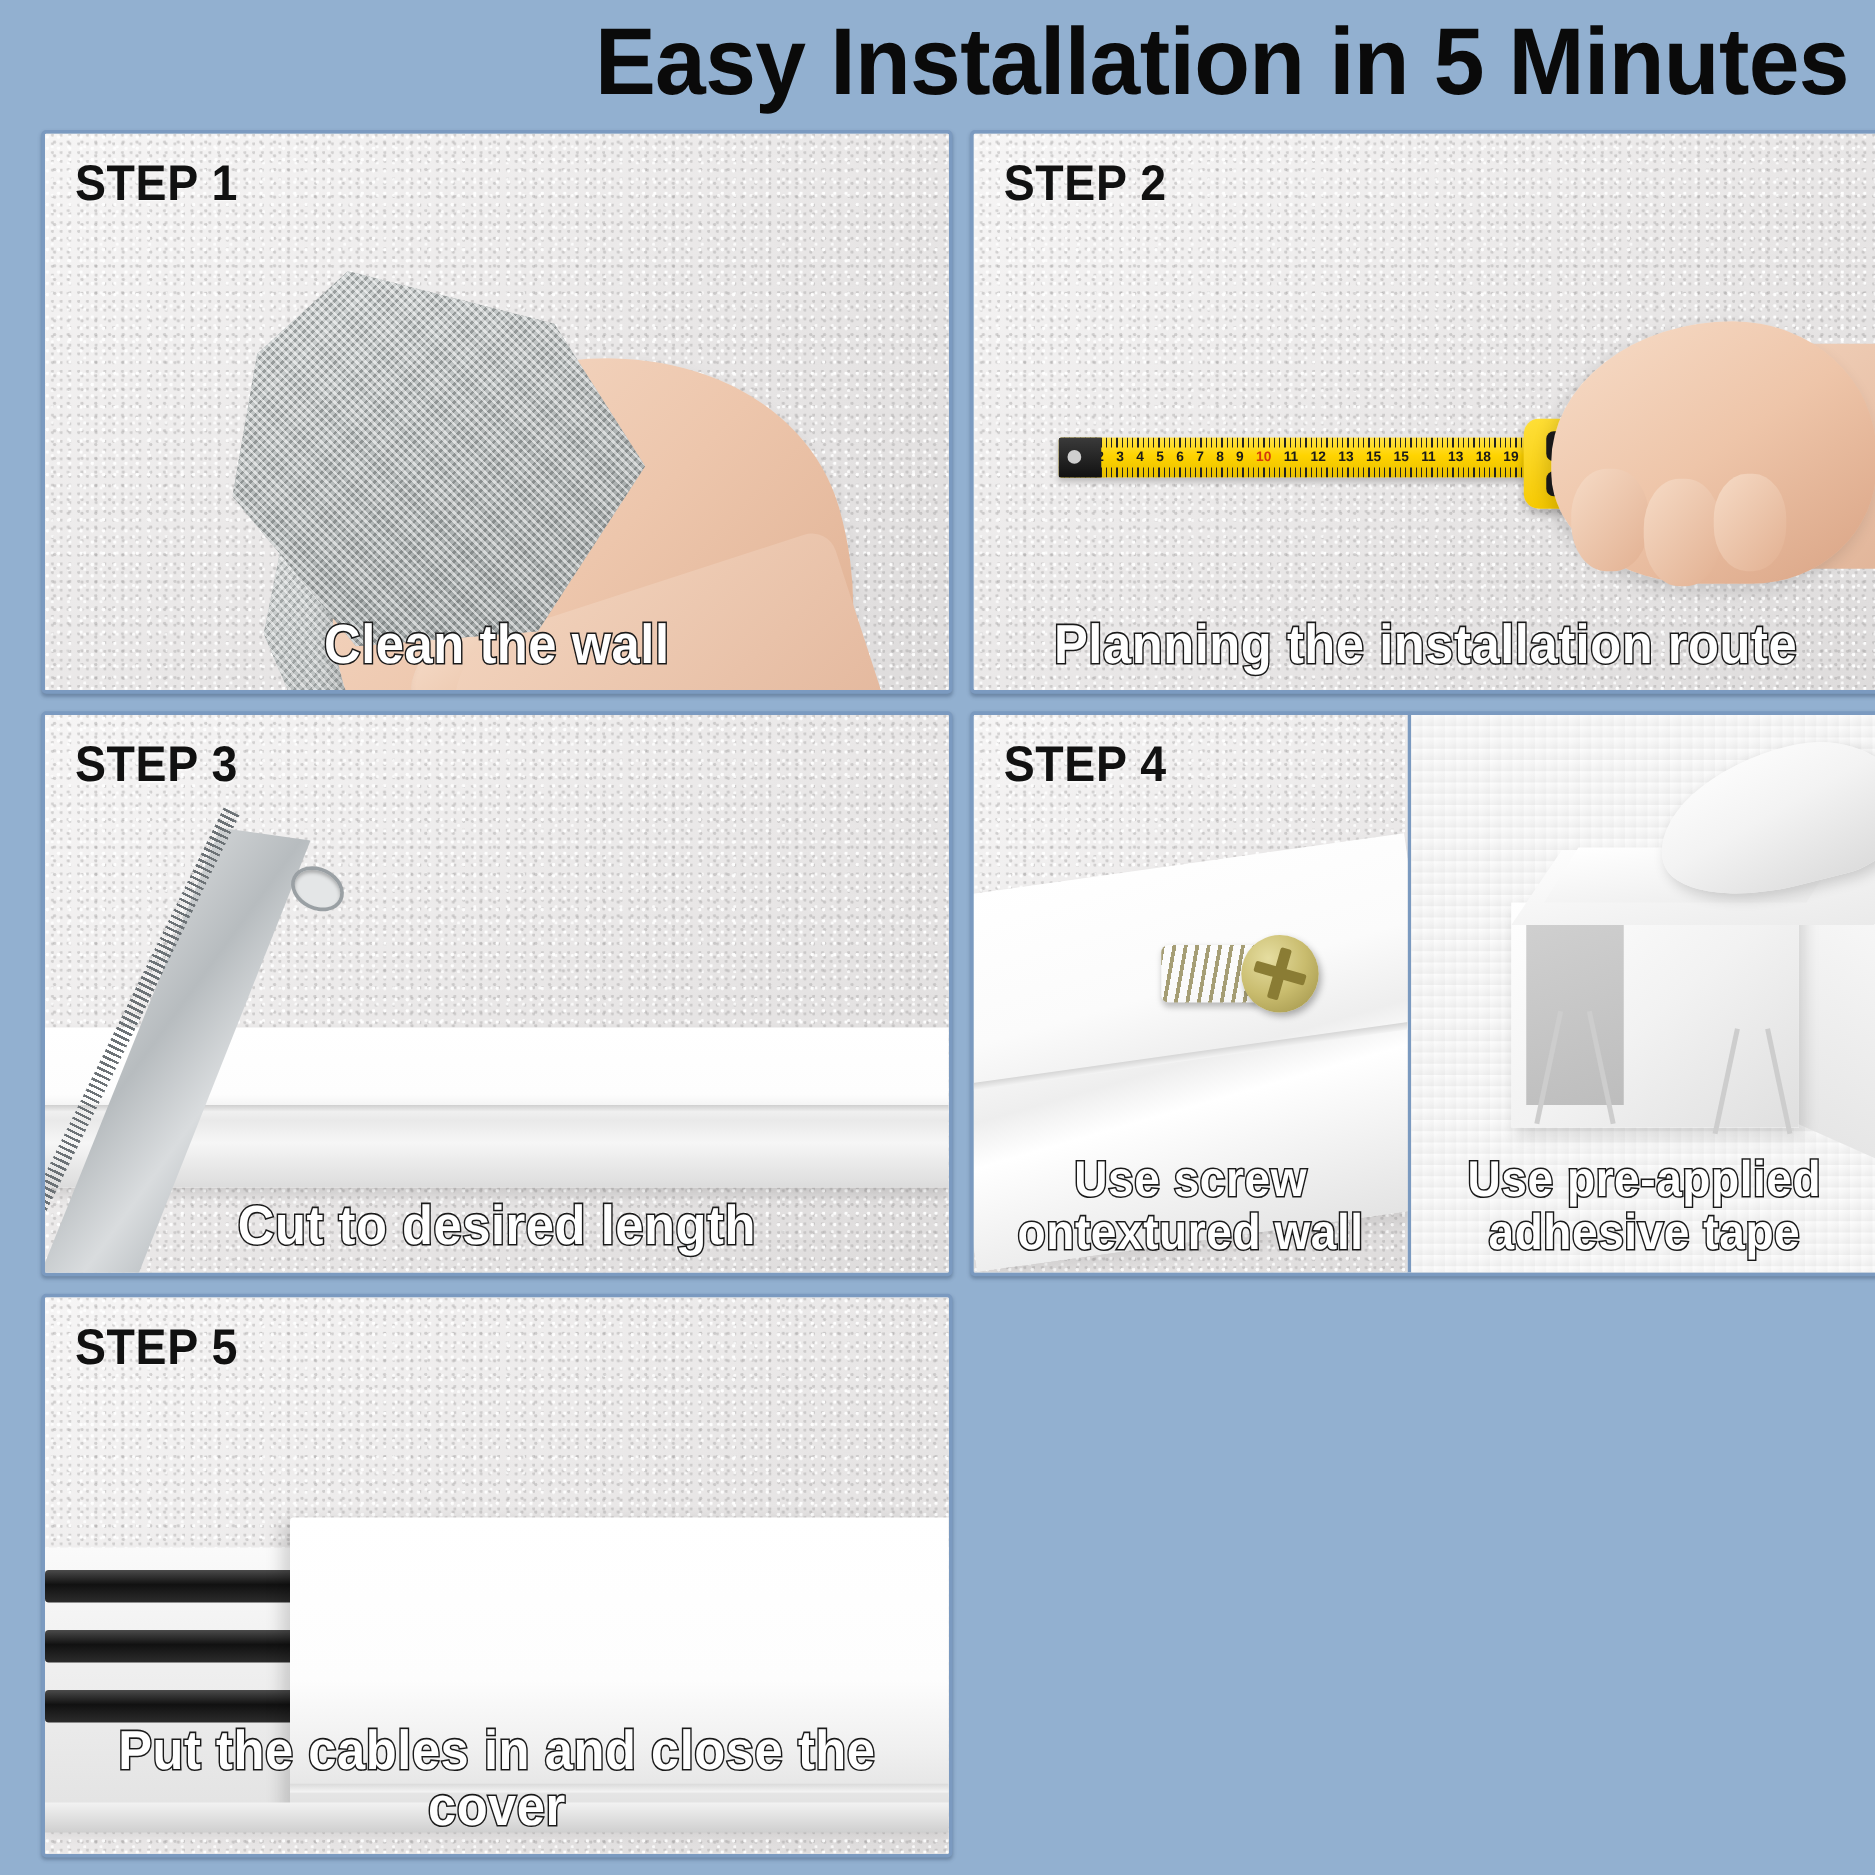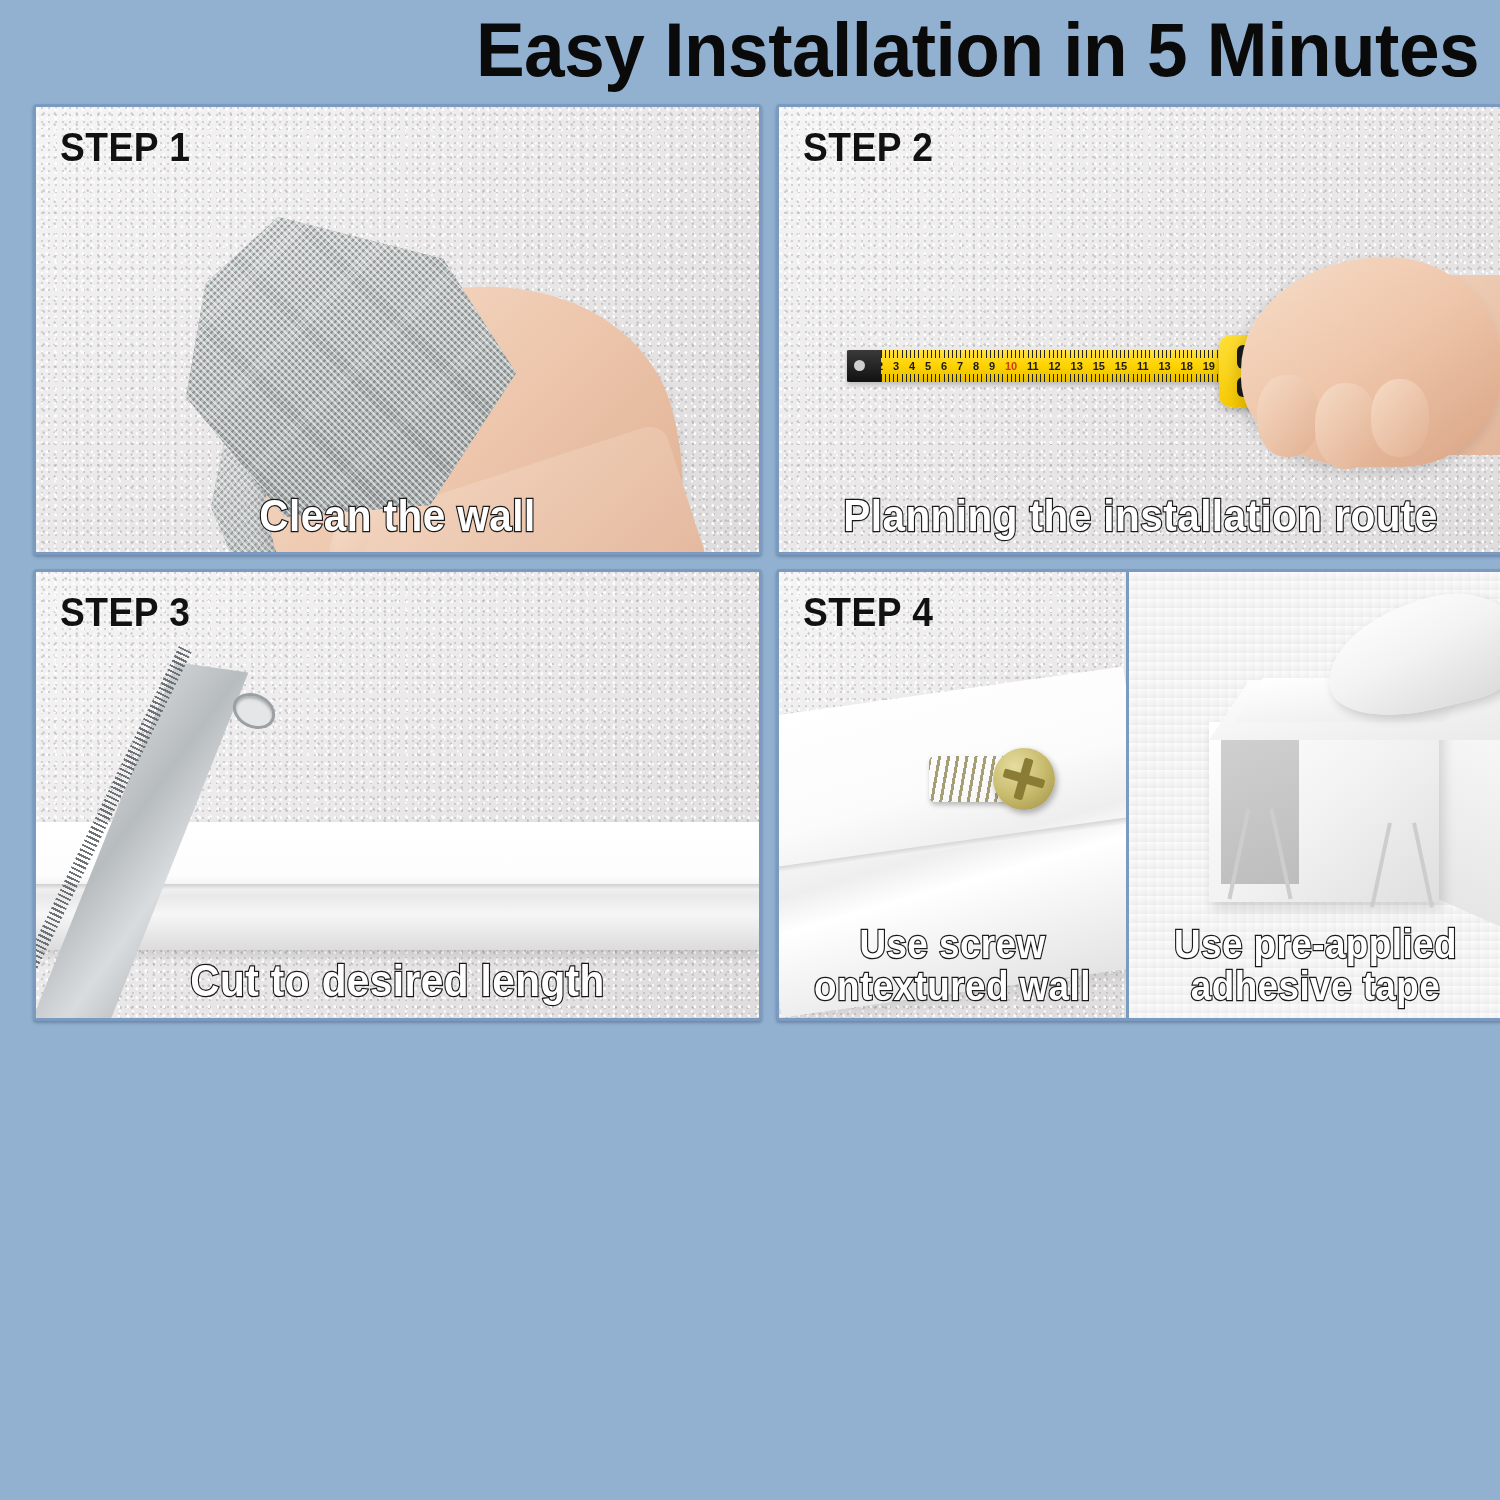--- a/index.html
+++ b/index.html
@@ -613,15 +613,27 @@
       <div class="duct-clip" style="left:250px;top:250px;height:86px;transform:rotate(12deg)"></div>
       <div class="duct-clip" style="left:292px;top:250px;height:86px;transform:rotate(-12deg)"></div>
 
       <div class="caption two-line">
         <div>Use pre-applied</div>
         <div>adhesive tape</div>
       </div>
     </div>
   </div>
 
+  <div class="panel">
+    <div class="wall"></div>
+    <div class="race5-base"></div>
+    <div class="cable" style="top:218px;width:240px"></div>
+    <div class="cable" style="top:266px;width:240px"></div>
+    <div class="cable" style="top:314px;width:240px"></div>
+    <div class="race5-lip"></div>
+    <div class="race5-cover"></div>
+
+    <div class="step-label">STEP 5</div>
+    <div class="caption">Put the cables in and close the cover</div>
+  </div>
 
 
 </div>
 
 </body></html>

